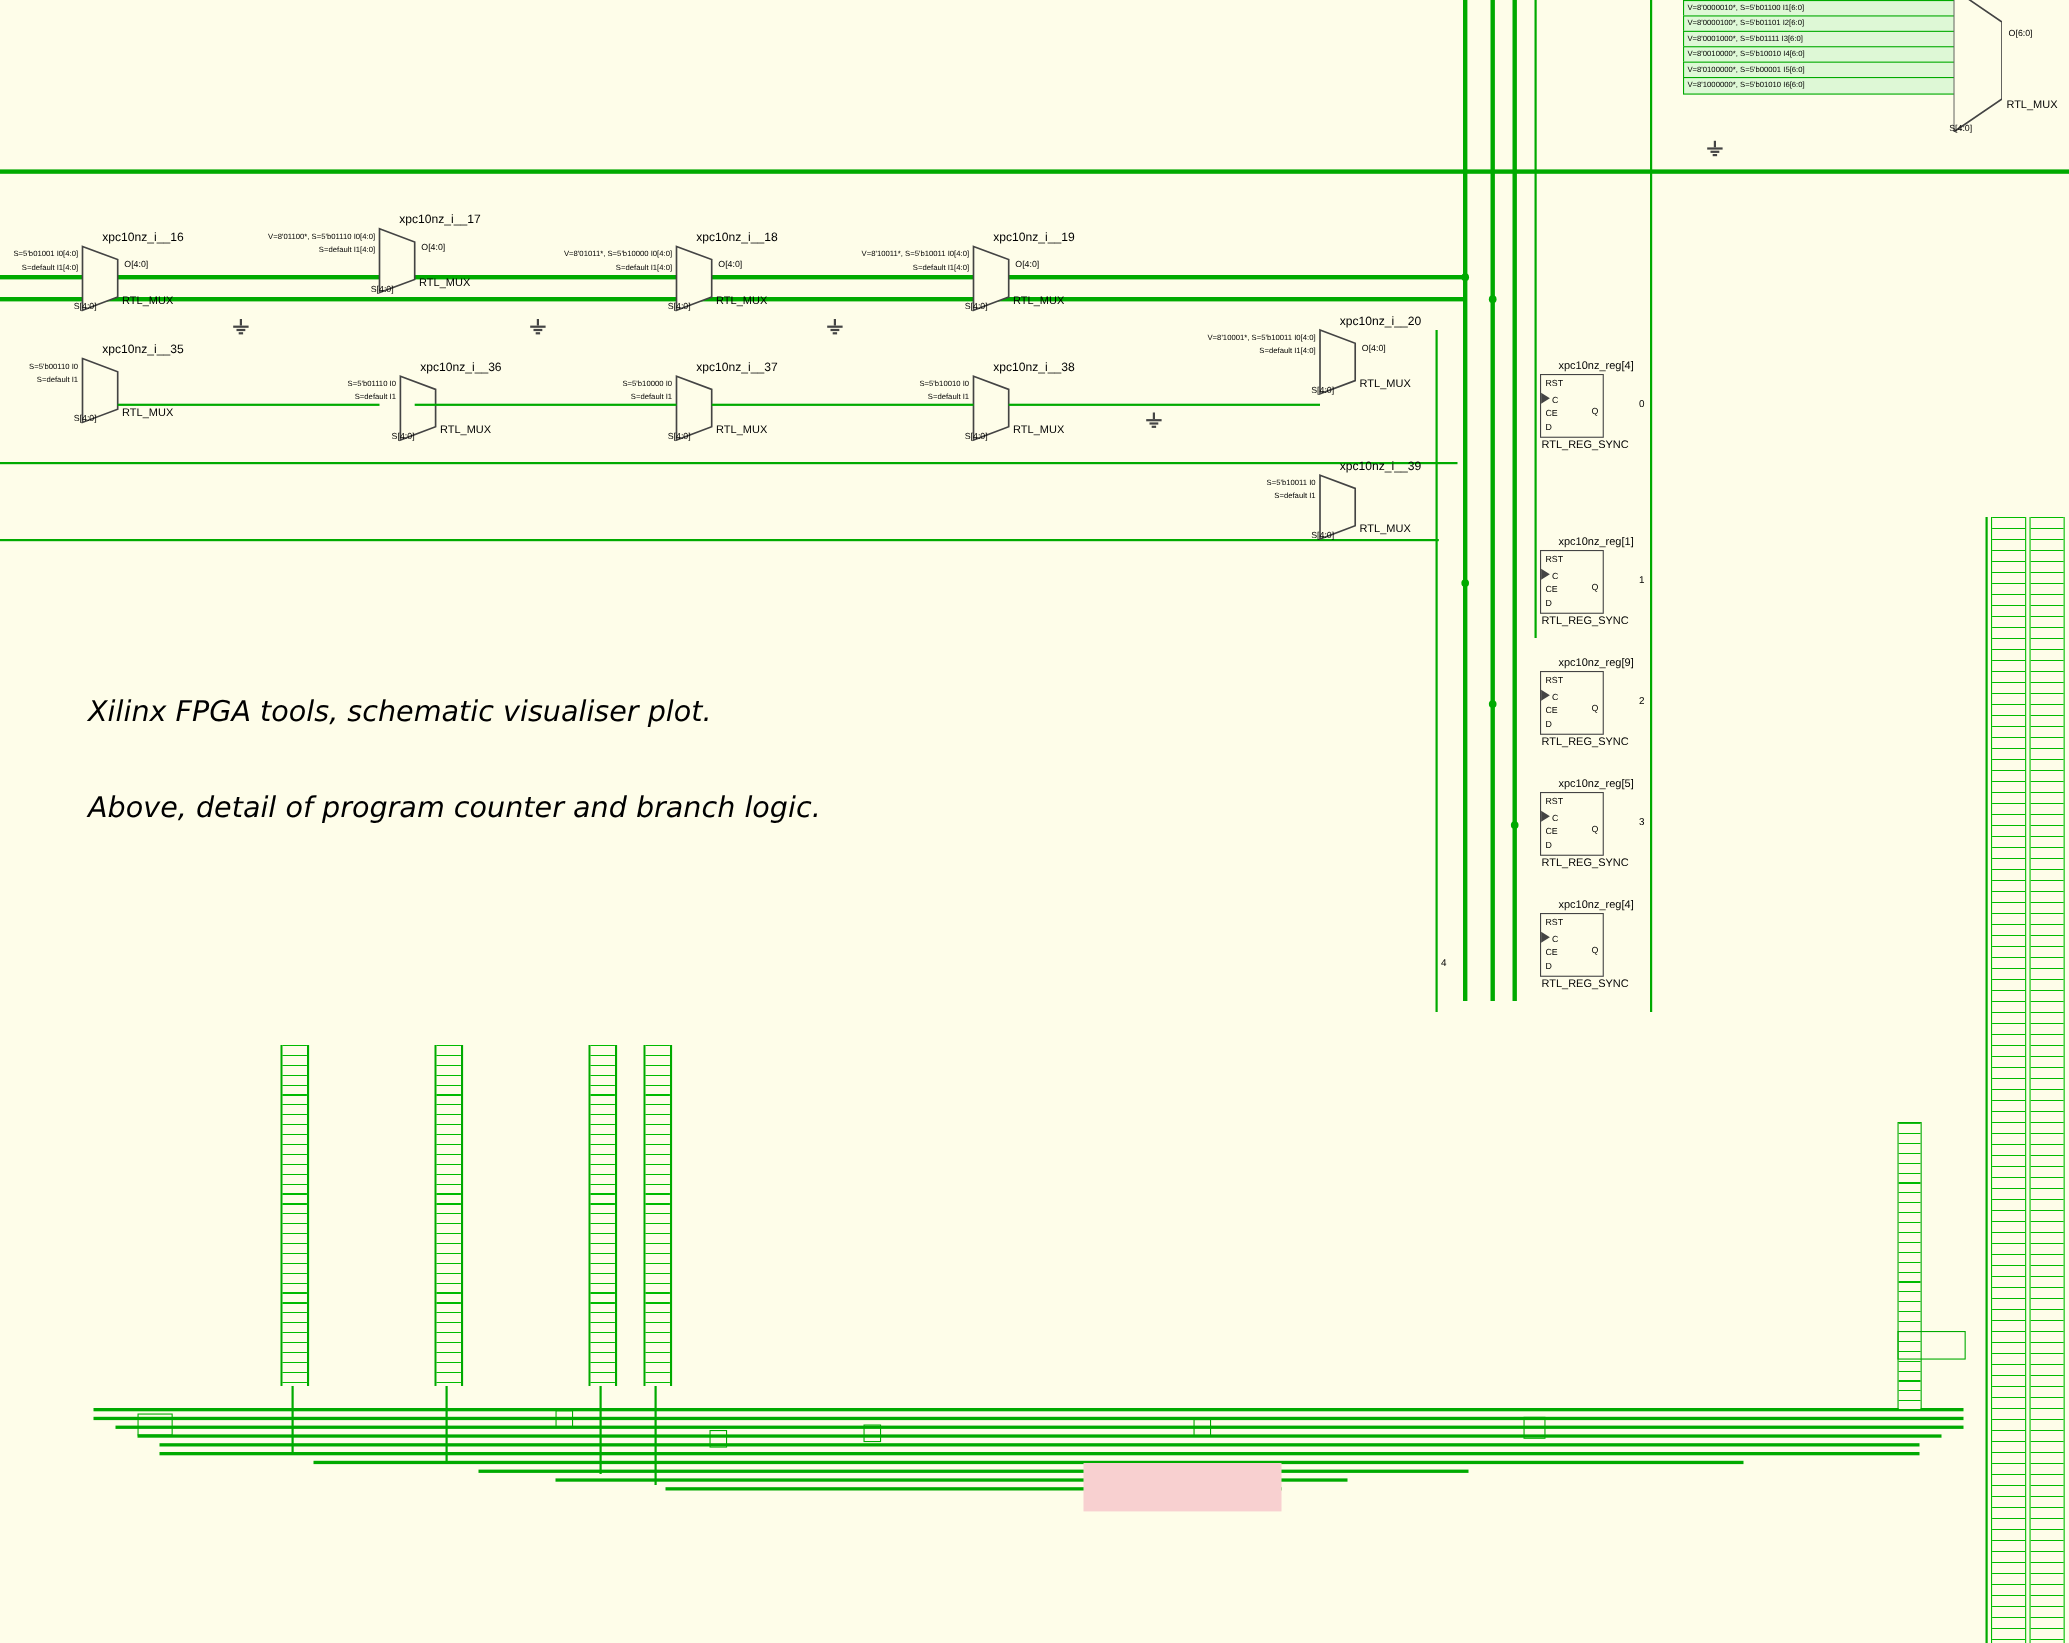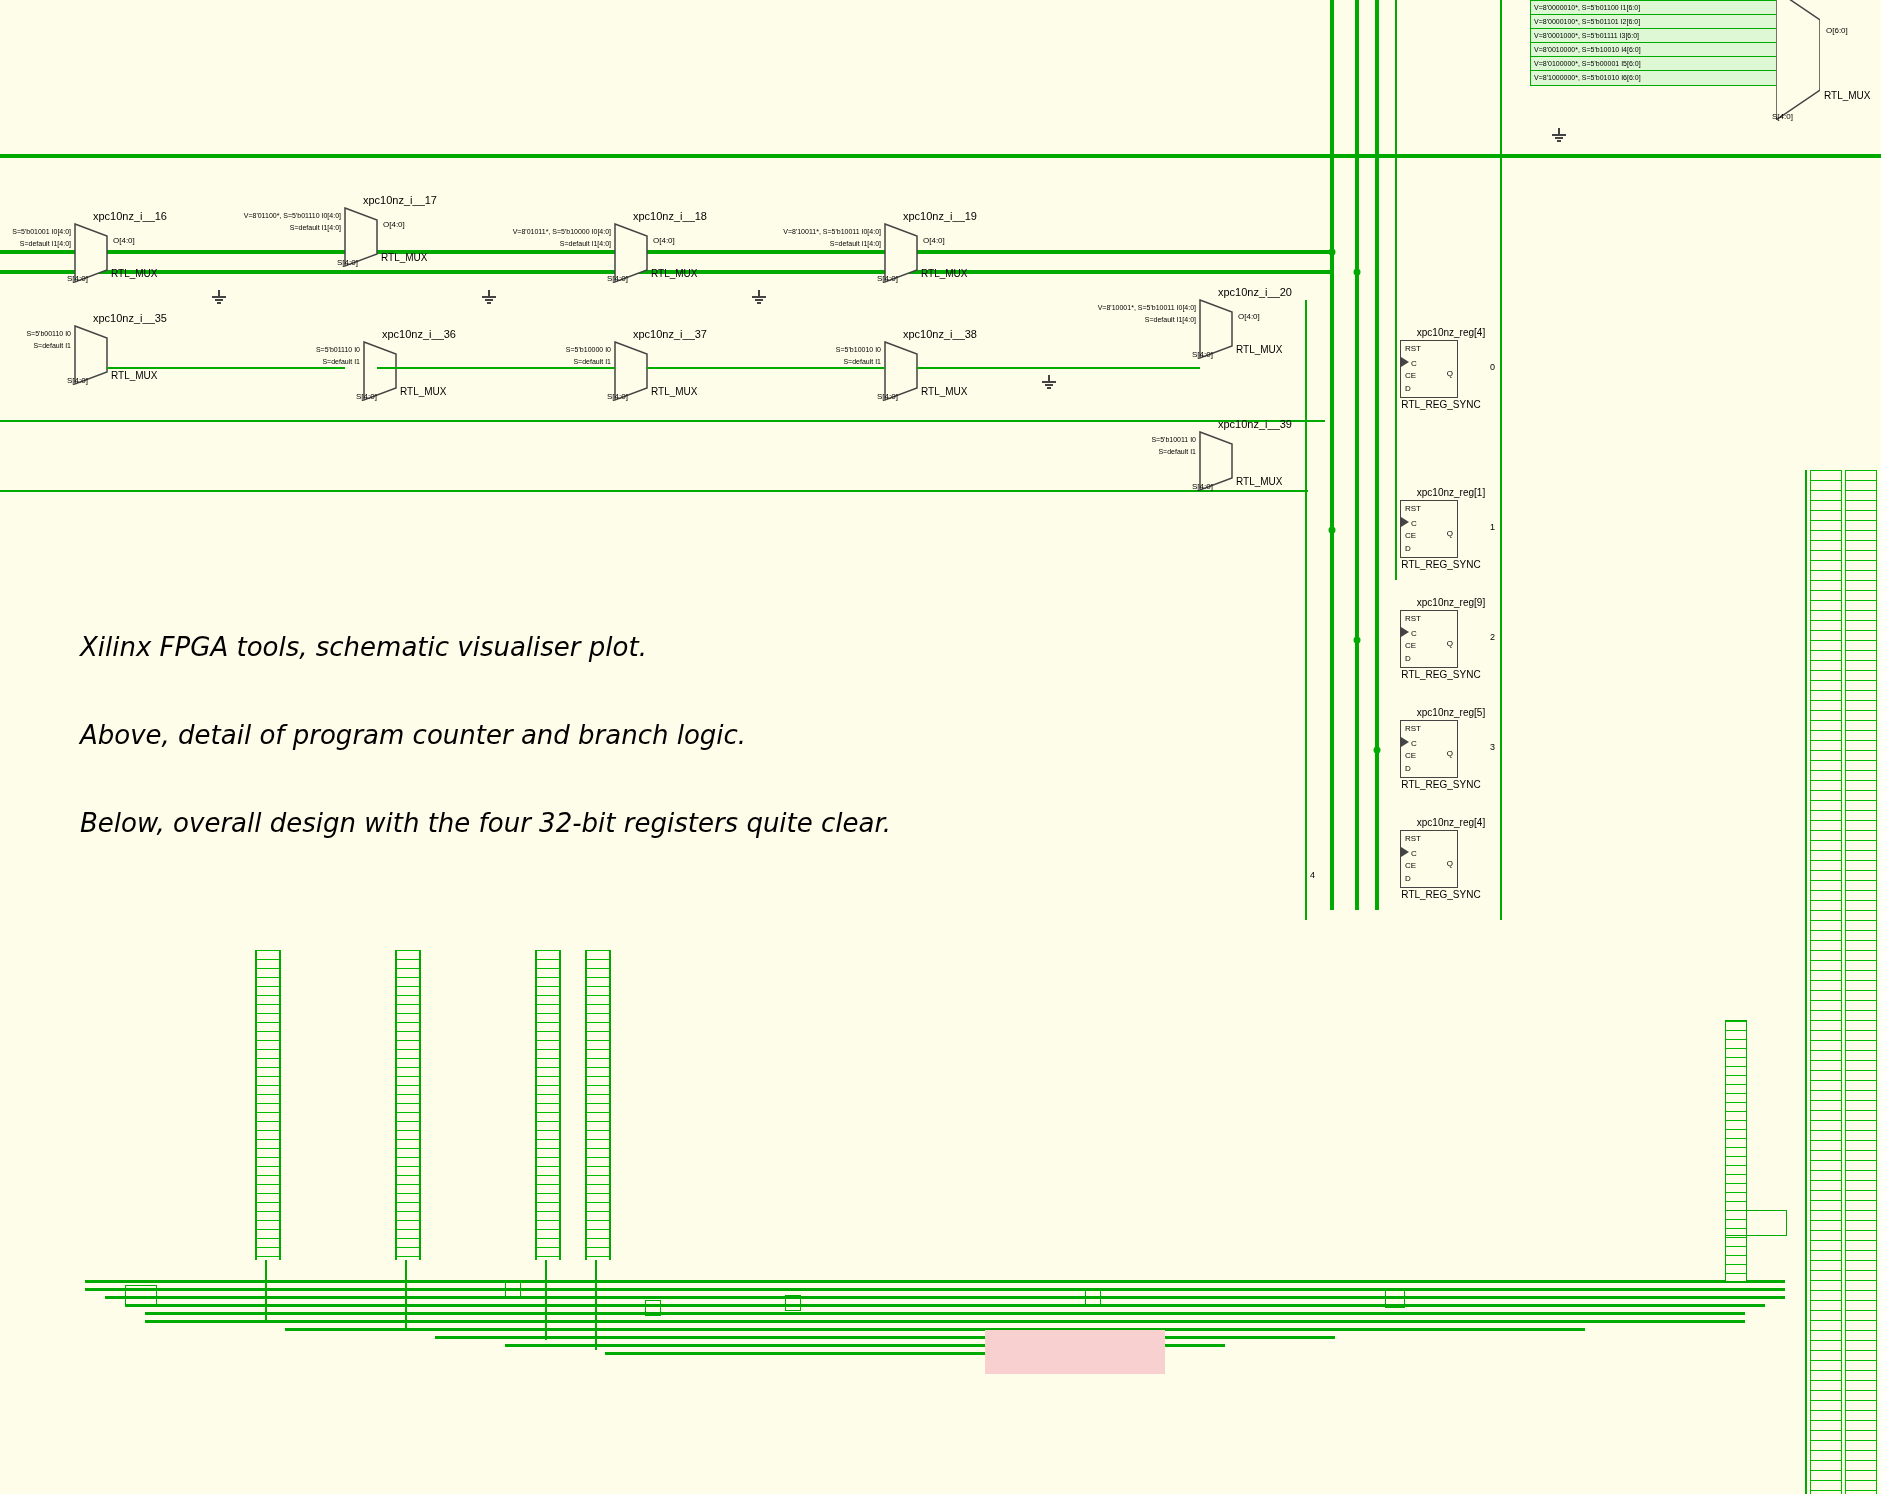--- a/index.html
+++ b/index.html
@@ -304,21 +304,20 @@
   <div class="wire wire-h" style="left:917px;top:367px;width:283px"></div>
 
   <div class="dot" style="left:1332px;top:252px"></div>
   <div class="dot" style="left:1357px;top:272px"></div>
   <div class="dot" style="left:1332px;top:530px"></div>
   <div class="dot" style="left:1357px;top:640px"></div>
   <div class="dot" style="left:1377px;top:750px"></div>
 
   <div class="caption" style="top:720px">Above, detail of program counter and branch logic.</div>
   <div class="caption" style="top:632px">Xilinx FPGA tools, schematic visualiser plot.</div>
-  <div class="caption" style="top:808px">Below, overall design with the four 32-bit registers quite clear.</div>
 
   <div class="dense-col dense-border" style="left:1810px;top:470px;height:1024px"></div>
   <div class="dense-col dense-border" style="left:1845px;top:470px;height:1024px"></div>
   <div class="wire wire-v" style="left:1805px;top:470px;height:1024px"></div>
 
   <div class="overview">
 
     <div class="ov-col" style="left:170px">
       <div style="height:100%;background:repeating-linear-gradient(to bottom,#0b0 0,#0b0 1px,#fefde9 1px,#fefde9 9px)"></div>
     </div>

